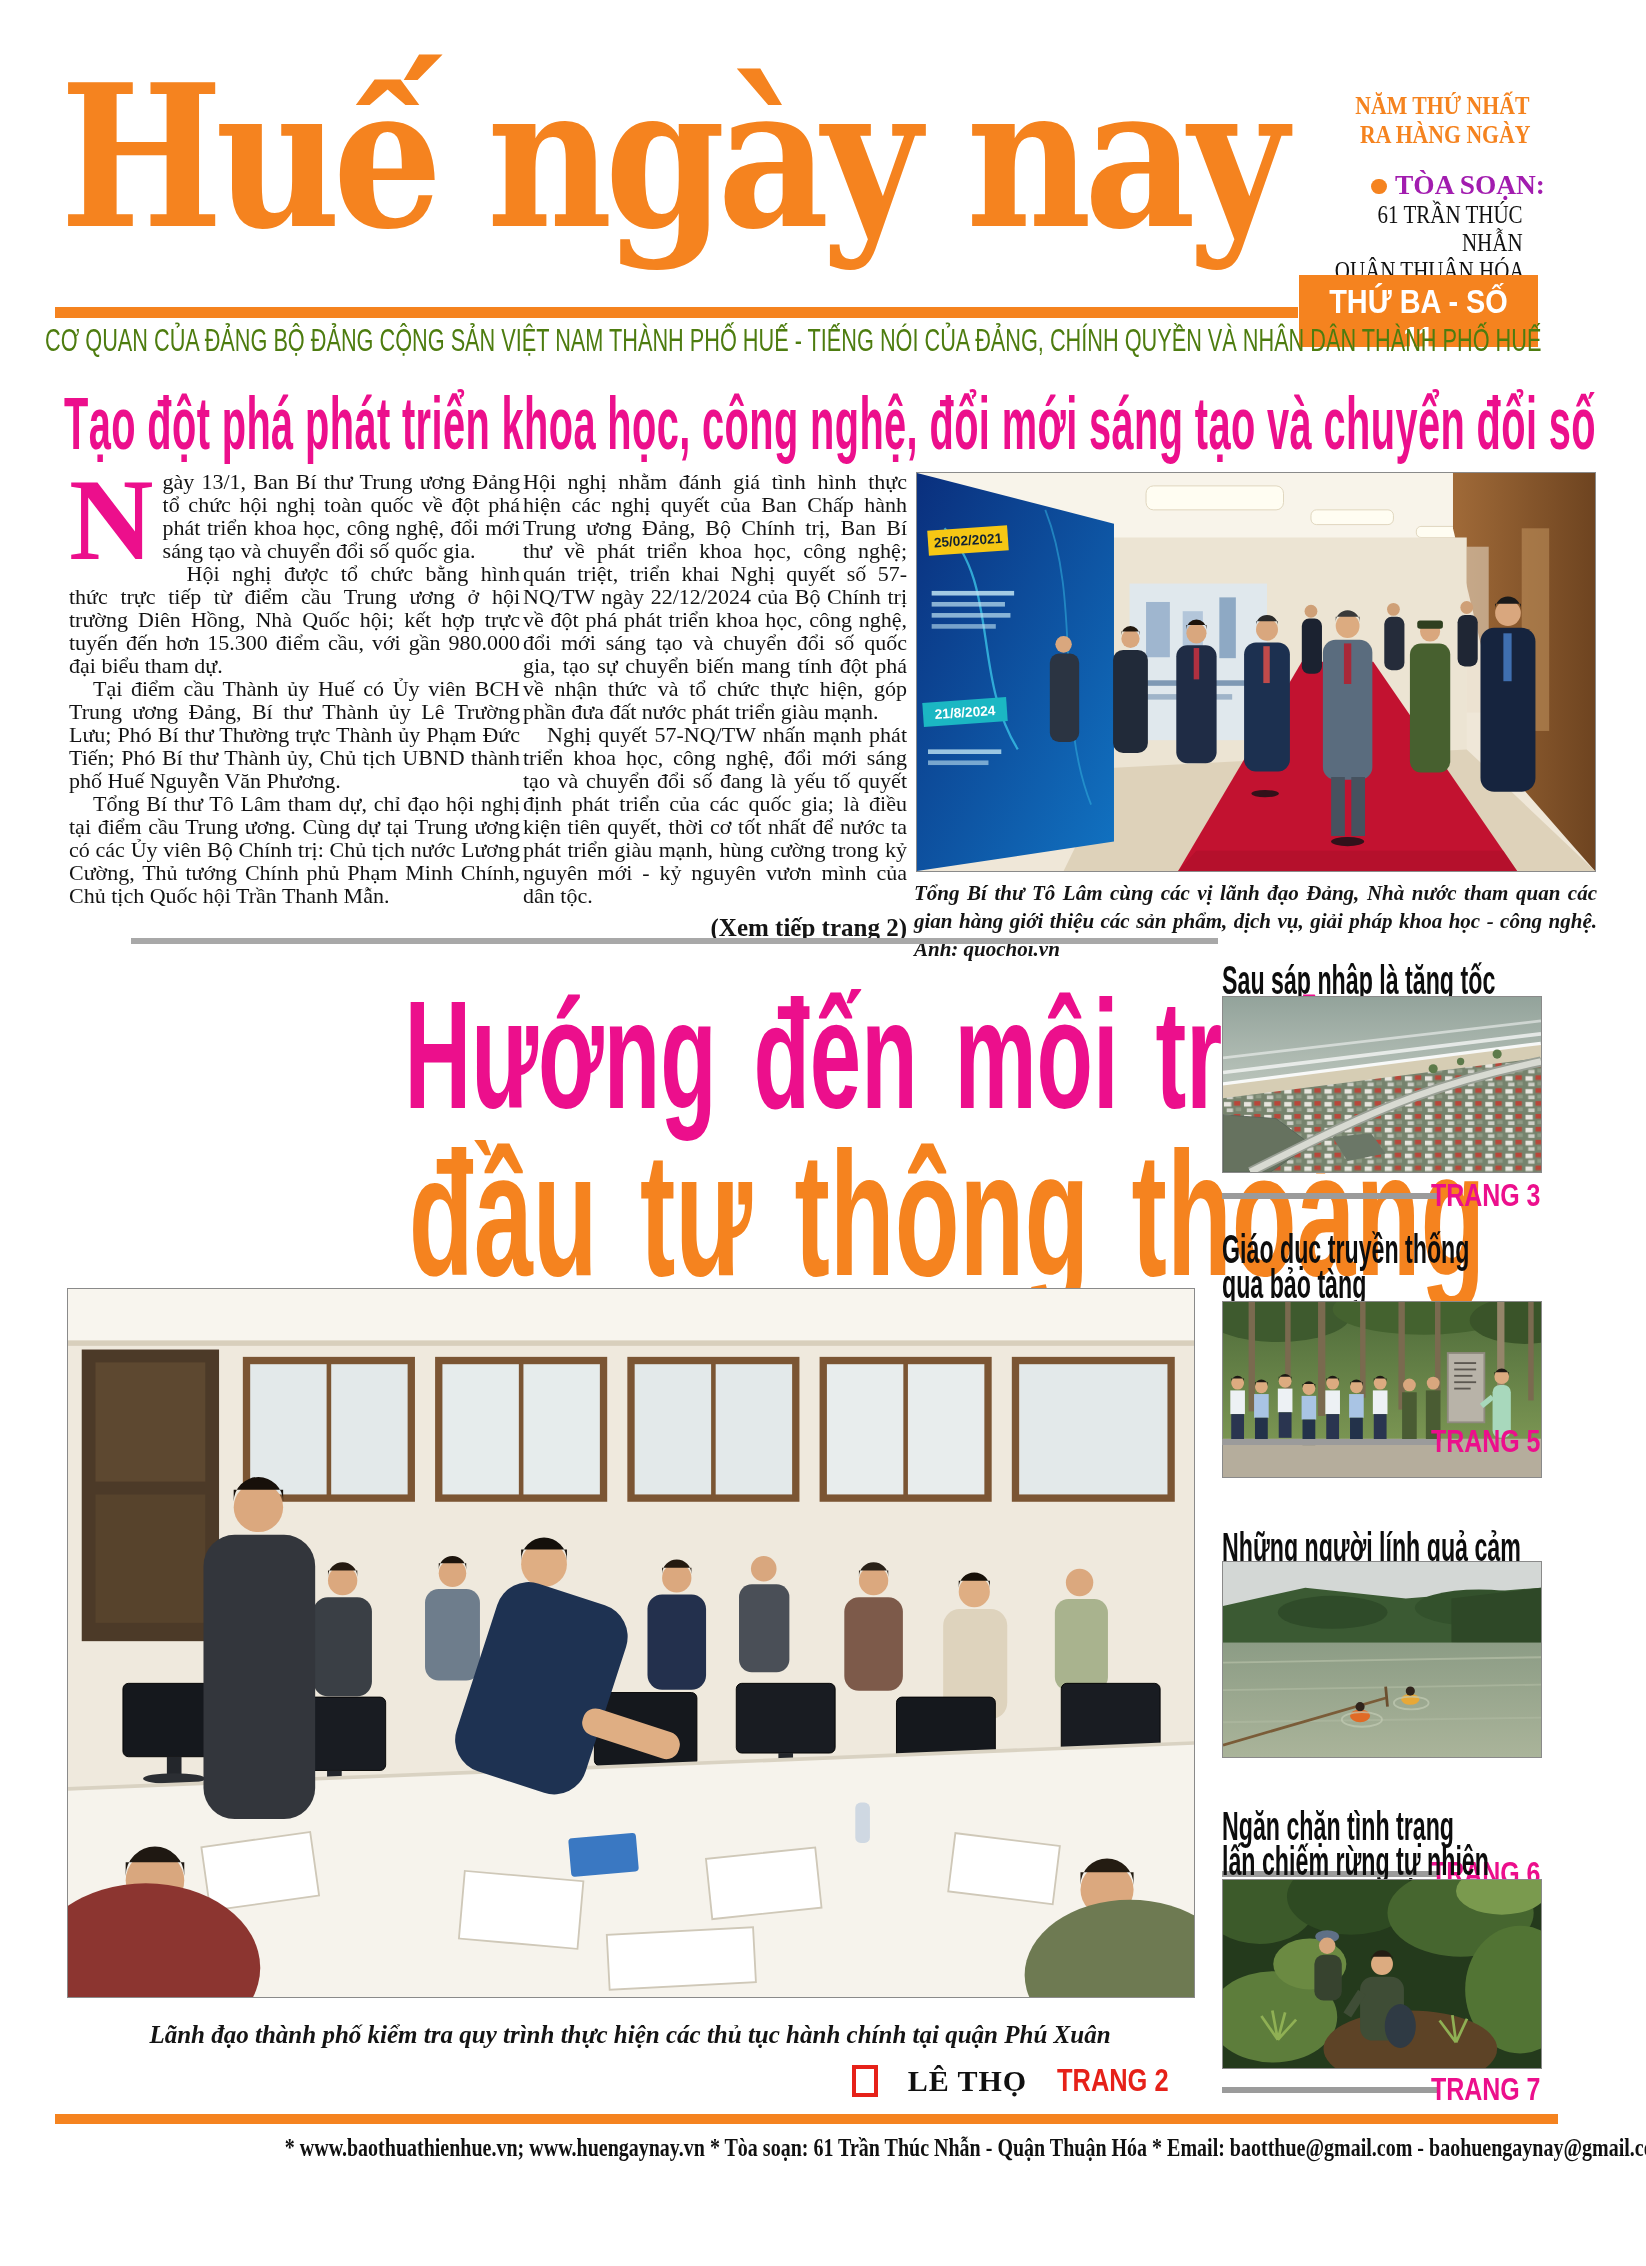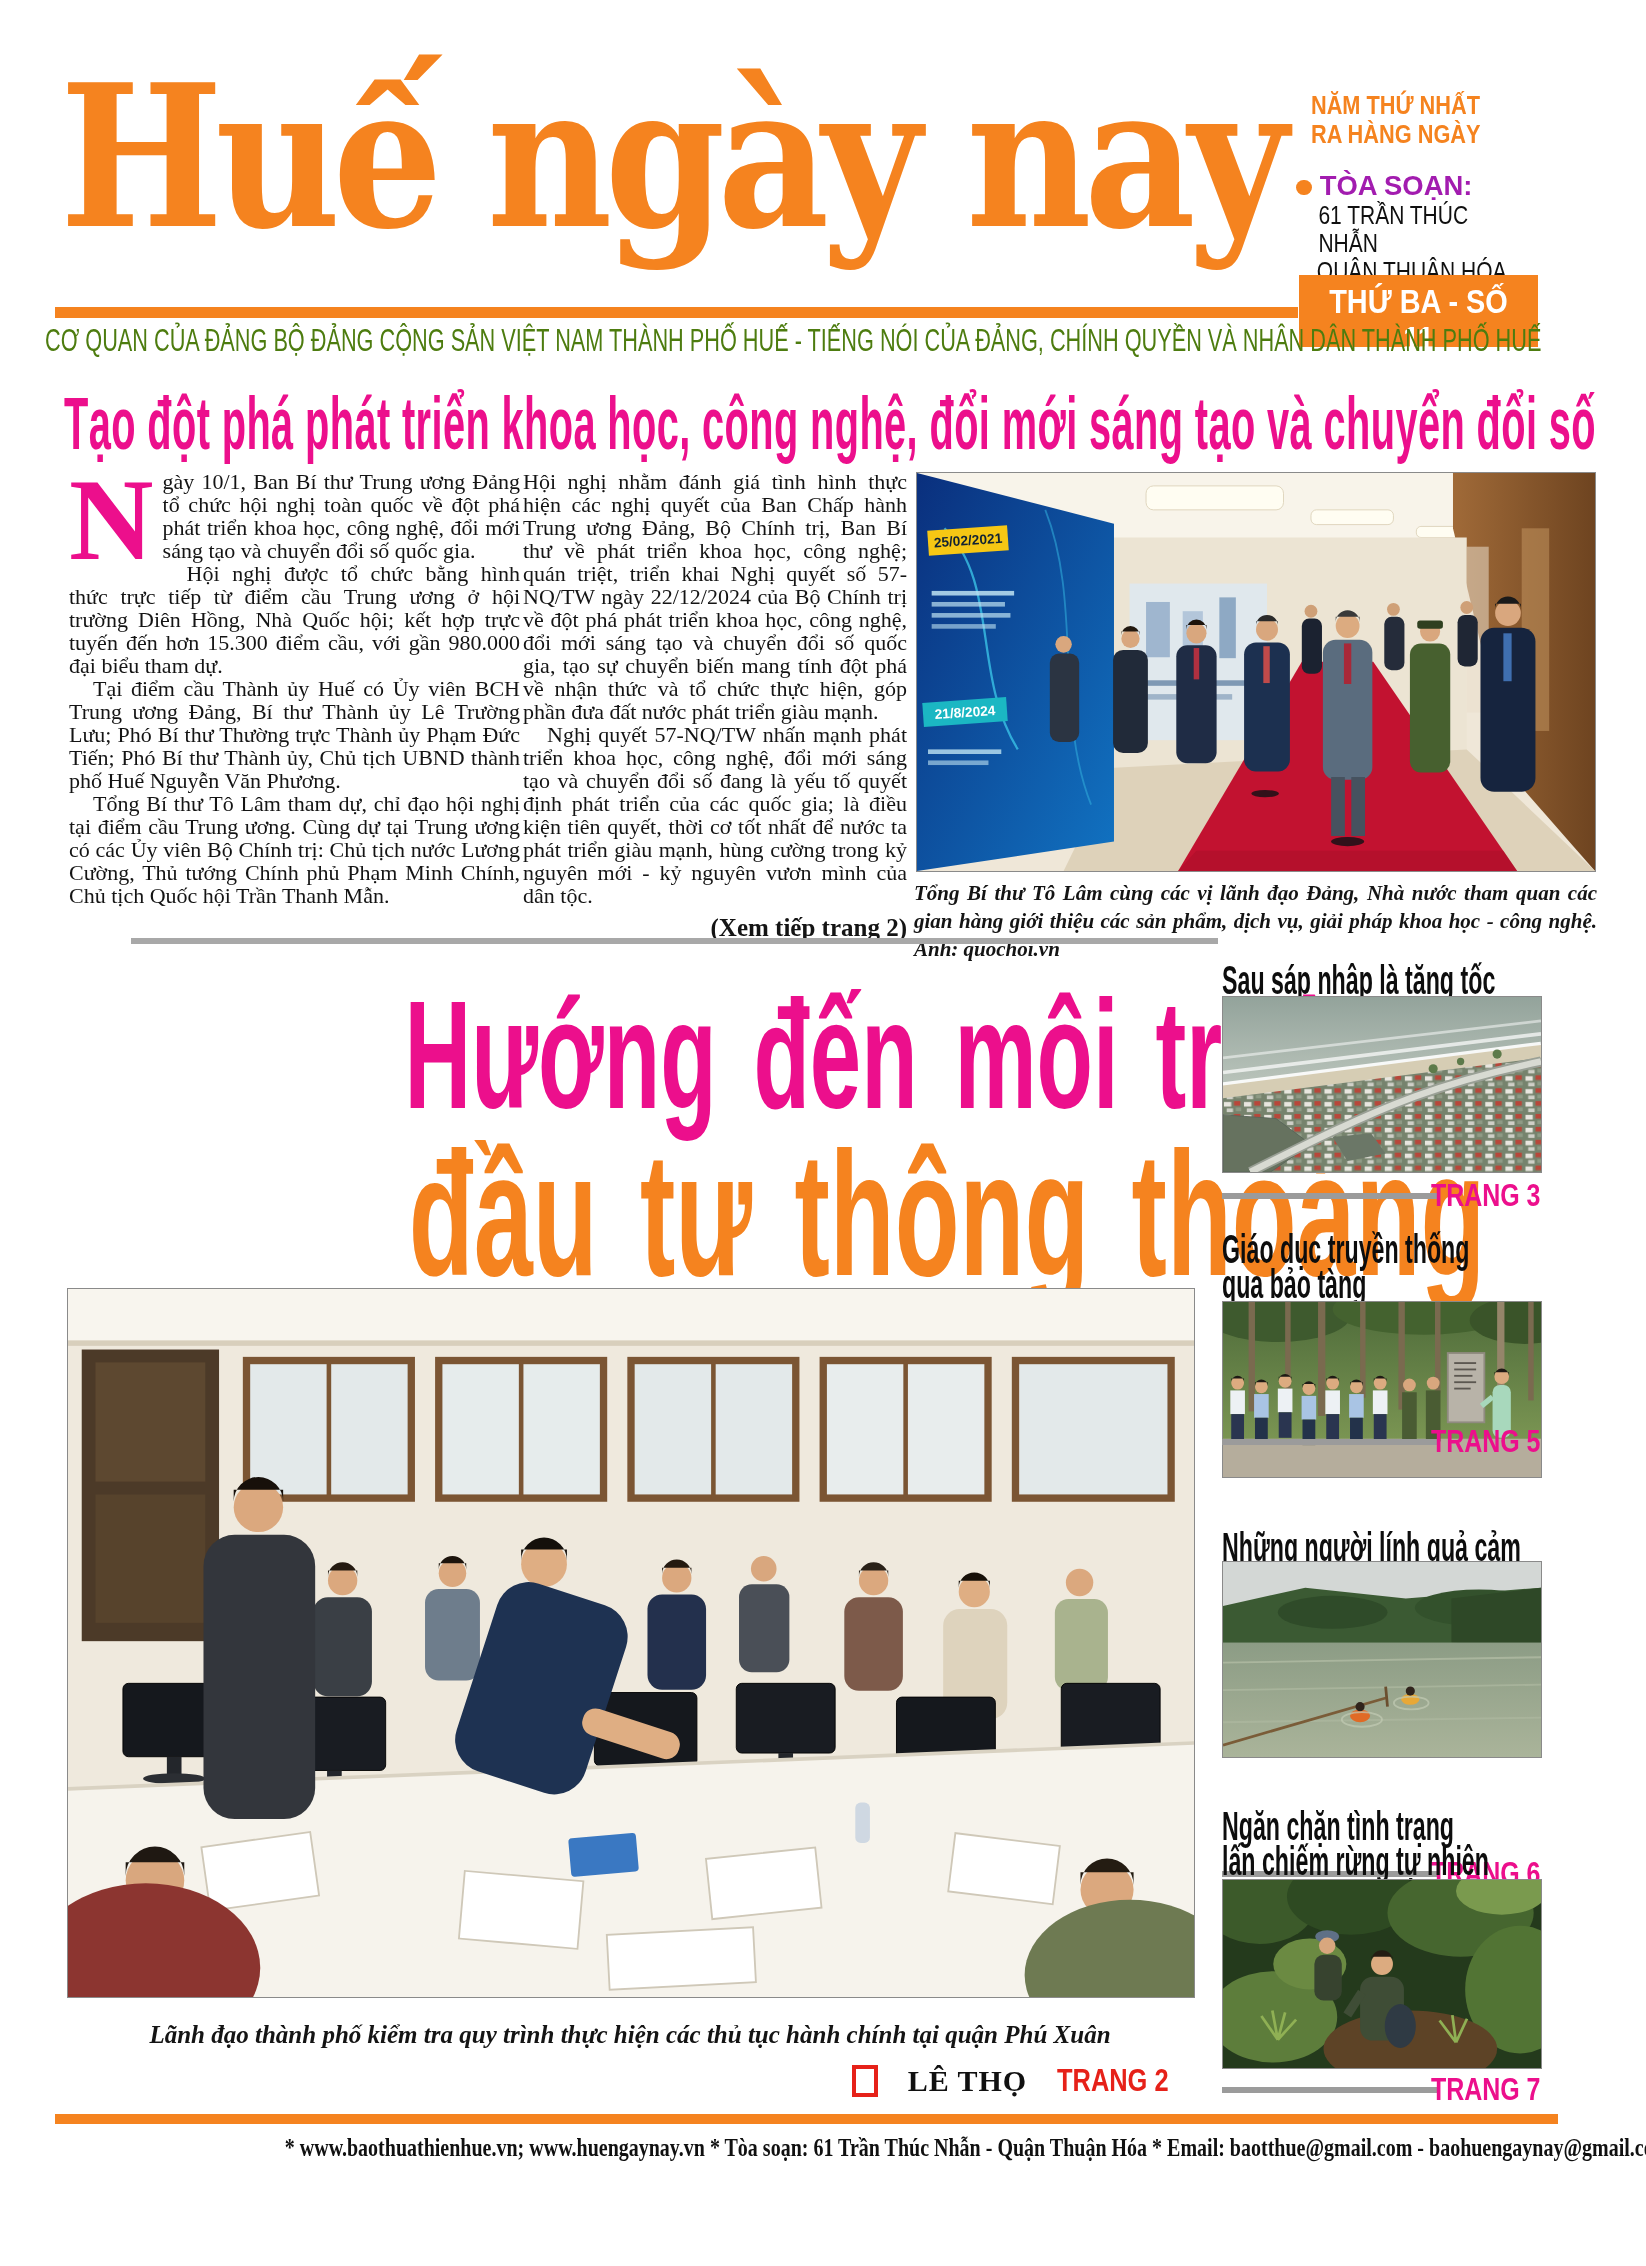--- a/index.html
+++ b/index.html
@@ -7,21 +7,21 @@
         font-family:"Liberation Serif",serif;color:#141414;}
   .abs{position:absolute;}
   .nowrap{white-space:nowrap;}
   .cnd{display:inline-block;transform-origin:0 50%;}
   .cnd-c{display:inline-block;transform-origin:50% 50%;}
 
   
   .masthead{left:60px;top:35px;font-family:"DejaVu Serif",serif;font-weight:bold;
             font-size:196px;line-height:245px;letter-spacing:-0.045em;color:#F5831F;
             transform:scaleX(0.88);transform-origin:0 0;white-space:nowrap;}
-  .hdr-info{left:1296px;top:91px;width:249px;text-align:left;font-family:Liberation Sans, sans-serif;}
+  .hdr-info{left:1296px;top:91px;width:249px;text-align:right;font-family:Liberation Serif, serif;}
   .hdr-orange{font-weight:bold;font-size:25.6px;line-height:29px;color:#F5831F;}
   .hdr-toa{margin-top:21px;font-weight:bold;font-size:27.4px;line-height:31px;color:#a21caf;}
   .dot{display:inline-block;width:15.5px;height:15.5px;border-radius:50%;background:#F5831F;margin-right:8.2px;}
   .hdr-addr{font-size:25.6px;line-height:28px;color:#101010;}
   .issue-box{left:1299px;top:275px;width:239px;height:72px;background:#F5831F;color:#fff;
              text-align:center;font-family:"Liberation Sans",sans-serif;}
   .issue1{margin-top:8.2px;font-weight:bold;font-size:34px;line-height:37px;}
   .issue2{font-weight:bold;font-size:25.6px;line-height:29px;}
   .bar-orange-top{left:55px;top:307px;width:1243px;height:11px;background:#F5831F;}
   .slogan{left:45px;top:323px;width:1243px;font-family:"Liberation Sans",sans-serif;
@@ -98,21 +98,21 @@
   </div>
 
   <div class="abs bar-orange-top"></div>
   <div class="abs slogan nowrap">
     <span class="cnd" style="transform:scaleX(.7)">CƠ QUAN CỦA ĐẢNG BỘ ĐẢNG CỘNG SẢN VIỆT NAM THÀNH PHỐ HUẾ - TIẾNG NÓI CỦA ĐẢNG, CHÍNH QUYỀN VÀ NHÂN DÂN THÀNH PHỐ HUẾ</span>
   </div>
 
   <div class="abs headline1">Tạo đột phá phát triển khoa học, công nghệ, đổi mới sáng tạo và chuyển đổi số</div>
 
   <div class="abs story-col" style="left:69px;width:451px;">
-    <p class="first"><span class="dropcap">N</span><span>gày 10/1, Ban Bí thư Trung ương Đảng tổ chức hội nghị toàn quốc về đột phá phát triển khoa học, công nghệ, đổi mới sáng tạo và chuyển đổi số quốc gia.</span></p>
+    <p class="first"><span class="dropcap">N</span><span>gày 13/1, Ban Bí thư Trung ương Đảng tổ chức hội nghị toàn quốc về đột phá phát triển khoa học, công nghệ, đổi mới sáng tạo và chuyển đổi số quốc gia.</span></p>
     <p>Hội nghị được tổ chức bằng hình thức trực tiếp từ điểm cầu Trung ương ở hội trường Diên Hồng, Nhà Quốc hội; kết hợp trực tuyến đến hơn 15.300 điểm cầu, với gần 980.000 đại biểu tham dự.</p>
     <p>Tại điểm cầu Thành ủy Huế có Ủy viên BCH Trung ương Đảng, Bí thư Thành ủy Lê Trường Lưu; Phó Bí thư Thường trực Thành ủy Phạm Đức Tiến; Phó Bí thư Thành ủy, Chủ tịch UBND thành phố Huế Nguyễn Văn Phương.</p>
     <p>Tổng Bí thư Tô Lâm tham dự, chỉ đạo hội nghị tại điểm cầu Trung ương. Cùng dự tại Trung ương có các Ủy viên Bộ Chính trị: Chủ tịch nước Lương Cường, Thủ tướng Chính phủ Phạm Minh Chính, Chủ tịch Quốc hội Trần Thanh Mẫn.</p>
   </div>
 
   <div class="abs story-col" style="left:523px;width:384px;">
     <p class="first">Hội nghị nhằm đánh giá tình hình thực hiện các nghị quyết của Ban Chấp hành Trung ương Đảng, Bộ Chính trị, Ban Bí thư về phát triển khoa học, công nghệ; quán triệt, triển khai Nghị quyết số 57-NQ/TW ngày 22/12/2024 của Bộ Chính trị về đột phá phát triển khoa học, công nghệ, đổi mới sáng tạo và chuyển đổi số quốc gia, tạo sự chuyển biến mang tính đột phá về nhận thức và tổ chức thực hiện, góp phần đưa đất nước phát triển giàu mạnh.</p>
     <p>Nghị quyết 57-NQ/TW nhấn mạnh phát triển khoa học, công nghệ, đổi mới sáng tạo và chuyển đổi số đang là yếu tố quyết định phát triển của các quốc gia; là điều kiện tiên quyết, thời cơ tốt nhất để nước ta phát triển giàu mạnh, hùng cường trong kỷ nguyên mới - kỷ nguyên vươn mình của dân tộc.</p>
     <p class="continue">(Xem tiếp trang 2)</p>
   </div>

